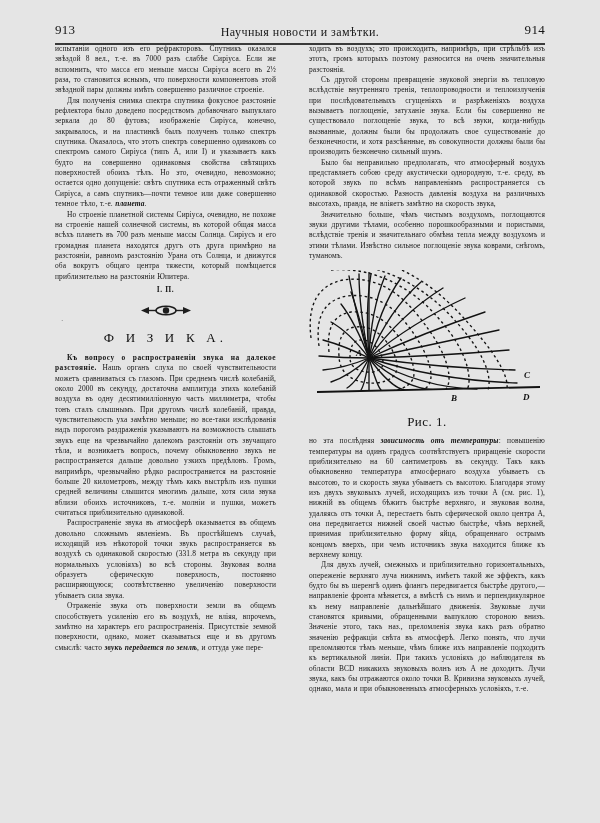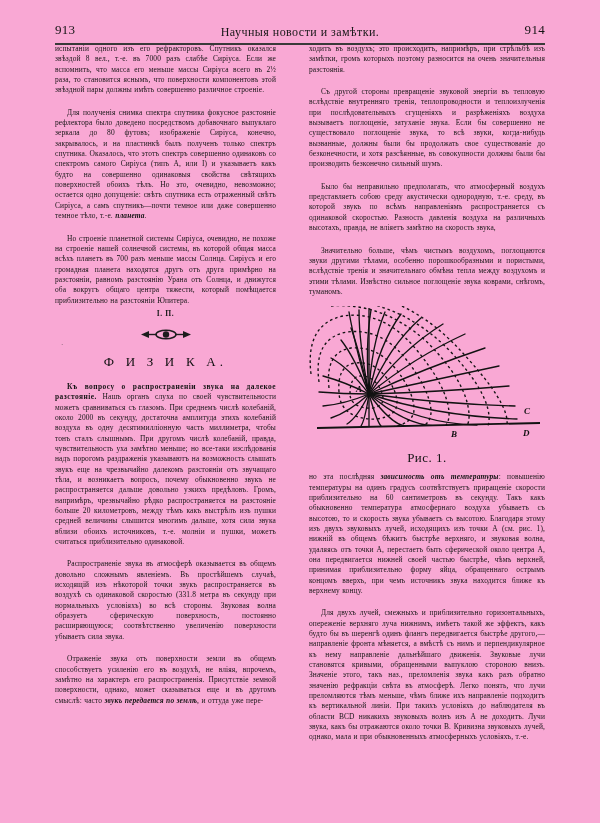--- a/index.html
+++ b/index.html
@@ -9,21 +9,21 @@
   }
   body {
     font-family: "Liberation Serif", "DejaVu Serif", serif;
     color: #1a1a1a;
   }
   #page {
     position: relative;
     width: 600px;
     height: 823px;
     overflow: hidden;
-    background: #f9a8d4;
+    background: #e5e5e5;
   }
 
   
   #running-head {
     position: absolute;
     left: 55px;
     top: 22px;
     width: 490px;
     height: 20px;
   }
@@ -70,21 +70,21 @@
   p {
     margin: 0;
     font-size: 7.45px;
     line-height: 10.35px;
     text-align: justify;
     text-justify: inter-word;
     letter-spacing: 0.12px;
     color: #151515;
     word-spacing: 0.4px;
   }
-  p.indent { text-indent: 12px; margin-top: 12px; }
+  p.indent { text-indent: 12px; }
   .bold-it { font-style: italic; font-weight: bold; }
   .runin { font-weight: bold; letter-spacing: 0.45px; }
 
   .signature {
     margin-top: 3px;
     text-align: center;
     font-size: 7.6px;
     font-weight: bold;
     letter-spacing: 0.6px;
   }
@@ -177,21 +177,21 @@
       <div class="section-title">Ф И З И К А.</div>
 
       <p class="indent"><span class="runin">Къ вопросу о распространеніи звука на далекое разстояніе.</span> <span>Нашъ органъ слуха по своей чувствительности можетъ сравниваться съ глазомъ. При среднемъ числѣ колебаній, около 2000 въ секунду, достаточна амплитуда этихъ колебаній воздуха въ одну десятимилліонную часть миллиметра, чтобы тонъ сталъ слышнымъ. При другомъ числѣ колебаній, правда, чувствительность уха замѣтно меньше; но все-таки изслѣдованія надъ порогомъ раздраженія указываютъ на возможность слышать звукъ еще на чрезвычайно далекомъ разстояніи отъ звучащаго тѣла, и возникаетъ вопросъ, почему обыкновенно звукъ не распространяется дальше довольно узкихъ предѣловъ. Громъ, напримѣръ, чрезвычайно рѣдко распространяется на разстояніе больше 20 километровъ, между тѣмъ какъ выстрѣлъ изъ пушки средней величины слышится многимъ дальше, хотя сила звука вблизи обоихъ источниковъ, т.-е. молніи и пушки, можетъ считаться приблизительно одинаковой.</span></p>
       <p class="indent">Распространеніе звука въ атмосферѣ оказывается въ общемъ довольно сложнымъ явленіемъ. Въ простѣйшемъ случаѣ, исходящій изъ нѣкоторой точки звукъ распространяется въ воздухѣ съ одинаковой скоростью (331.8 метра въ секунду при нормальныхъ условіяхъ) во всѣ стороны. Звуковая волна образуетъ сферическую поверхность, постоянно расширяющуюся; соотвѣтственно увеличенію поверхности убываетъ сила звука.</p>
       <p class="indent">Отраженіе звука отъ поверхности земли въ общемъ способствуетъ усиленію его въ воздухѣ, не вліяя, впрочемъ, замѣтно на характеръ его распространенія. Присутствіе земной поверхности, однако, может сказываться еще и въ другомъ смыслѣ: часто <span class="bold-it">звукъ передается по землѣ</span>, и оттуда уже пере-</p>
 
     </div>
 
     <div class="col">
 
-      <p>ходитъ въ воздухъ; это происходитъ, напримѣръ, при стрѣльбѣ изъ замѣтки, громъ которыхъ поэтому разносится на очень значительныя разстоянія.</p>
+      <p>ходитъ въ воздухъ; это происходитъ, напримѣръ, при стрѣльбѣ изъ этотъ, громъ которыхъ поэтому разносится на очень значительныя разстоянія.</p>
       <p class="indent">Съ другой стороны превращеніе звуковой энергіи въ тепловую вслѣдствіе внутренняго тренія, теплопроводности и теплоизлученія при послѣдовательныхъ сгущеніяхъ и разрѣженіяхъ воздуха вызываетъ поглощеніе, затуханіе звука. Если бы совершенно не существовало поглощеніе звука, то всѣ звуки, когда-нибудь вызванные, должны были бы продолжать свое существованіе до безконечности, и хотя разсѣянные, въ совокупности должны были бы производить безконечно сильный шумъ.</p>
       <p class="indent">Было бы неправильно предполагать, что атмосферный воздухъ представляетъ собою среду акустически однородную, т.-е. среду, въ которой звукъ по всѣмъ направленіямъ распространяется съ одинаковой скоростью. Разность давленія воздуха на различныхъ высотахъ, правда, не вліяетъ замѣтно на скорость звука,</p>
       <p class="indent">Значительно больше, чѣмъ чистымъ воздухомъ, поглощаются звуки другими тѣлами, особенно порошкообразными и пористыми, вслѣдствіе тренія и значительнаго обмѣна тепла между воздухомъ и этими тѣлами. Извѣстно сильное поглощеніе звука коврами, снѣгомъ, туманомъ.</p>
 
       <figure>
         <div class="fig-box">
           <svg width="236" height="132" viewBox="0 0 236 132" aria-hidden="true">
             <defs>
               <clipPath id="above-ground">
                 <rect x="0" y="0" width="236" height="120"></rect>

